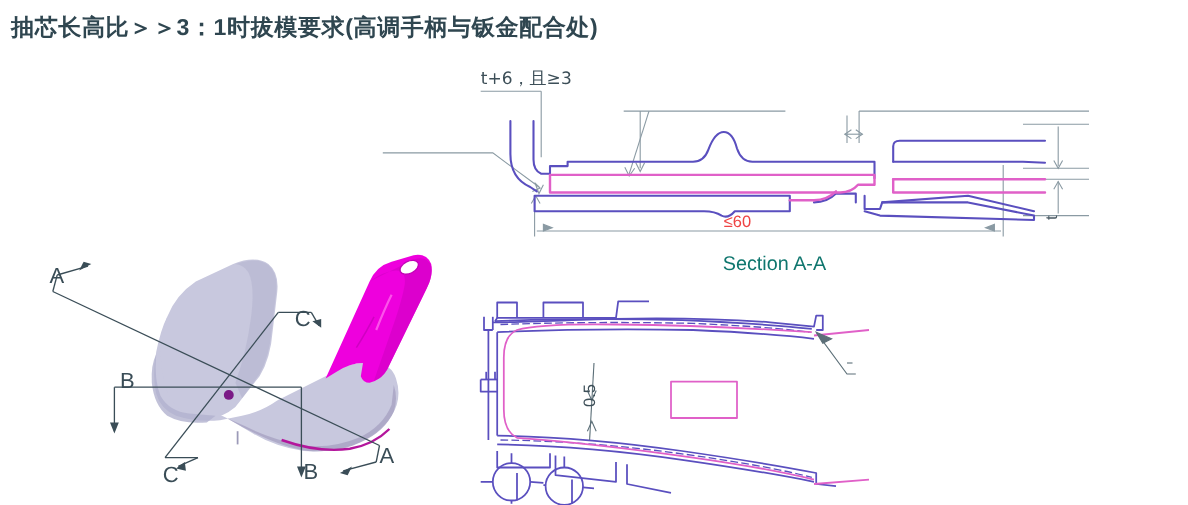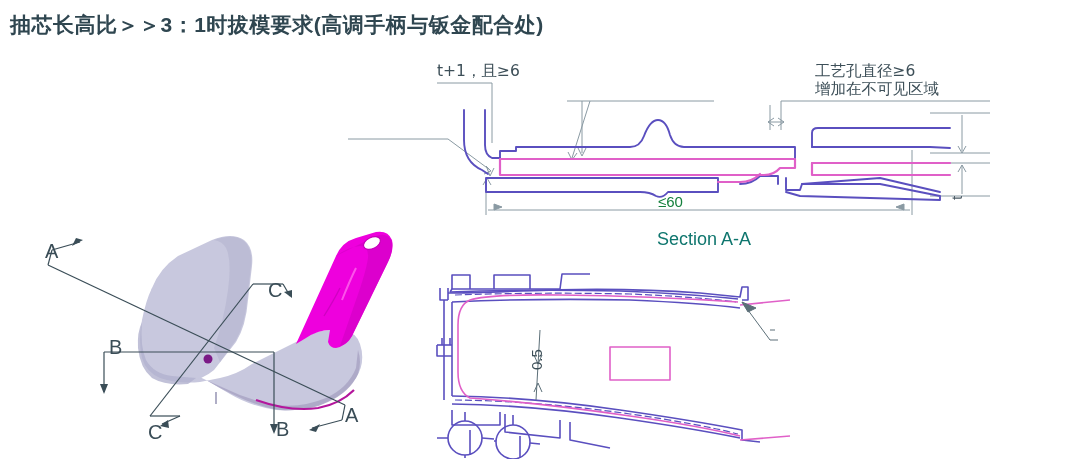--- a/index.html
+++ b/index.html
@@ -36,21 +36,21 @@
     color: #3d4f58;
     font-size: 15.5px;
     line-height: 1.18;
     white-space: nowrap;
   }
   .anno.sm { font-size: 14.5px; }
   .anno.cn { font-family: "DejaVu Sans", "Liberation Sans", sans-serif; }
 
   .dimtext {
     position: absolute;
-    color: #15803d;
+    color: #ef4444;
     font-size: 15px;
     white-space: nowrap;
   }
   .sectionlabel {
     position: absolute;
     color: #0f766e;
     font-size: 18px;
     white-space: nowrap;
   }
   .marklabel {
@@ -285,28 +285,24 @@
       <path d="M309 430 L320 424 L316 432 Z"></path>
       <path d="M104 394 L100 384 L108 384 Z"></path>
       <path d="M274 434 L270 424 L278 424 Z"></path>
       <path d="M292 298 L284 292 L292 290 Z"></path>
       <path d="M160 426 L168 420 L169 428 Z"></path>
     </g>
   </svg>
 
 
   <div class="anno cn" style="left:437px; top:62px;">
-    <div>t+1，且≥6</div>
+    <div>t+6，且≥3</div>
   </div>
 
 
-  <div class="anno cn" style="left:815px; top:62px;">
-    <div>工艺孔直径≥6</div>
-    <div>增加在不可见区域</div>
-  </div>
 
   <div class="dimtext" style="left:658px; top:193px;">≤60</div>
 
   <div class="vert-t" style="left:948px; top:200px;">t</div>
 
   <div class="sectionlabel" style="left:657px; top:229px;">Section A-A</div>
 
   <div class="vert-05" style="left:528px; top:370px;">0.5</div>
 
 

